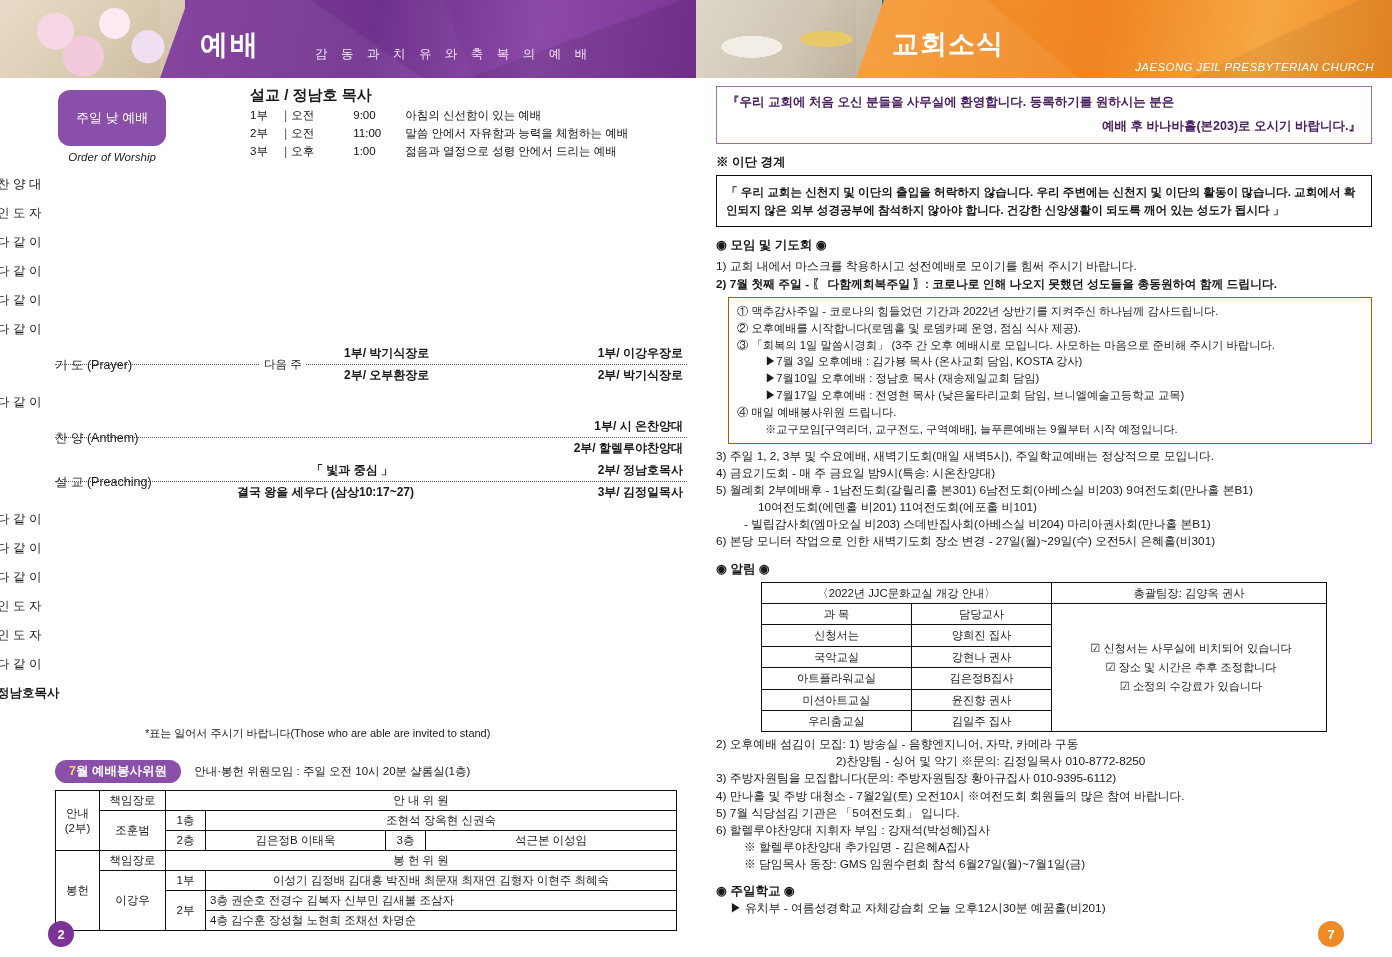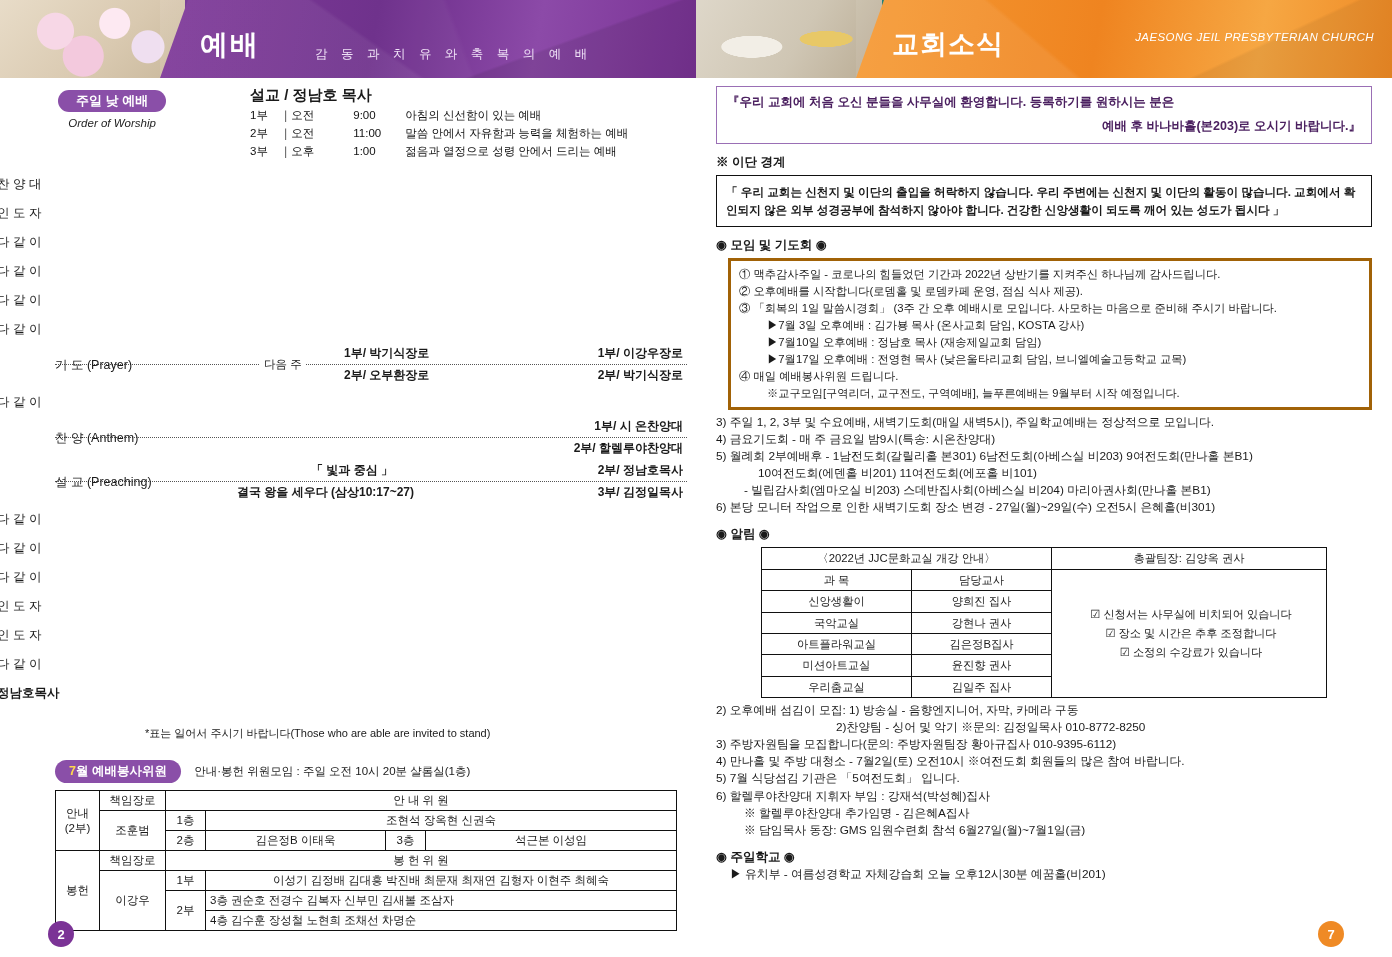--- a/index.html
+++ b/index.html
@@ -66,28 +66,28 @@
     position:absolute; left:160px; top:0; right:0; height:78px; opacity:.45;
     background:
       linear-gradient(40deg, rgba(255,255,255,.16) 0 35%, transparent 36%),
       linear-gradient(-25deg, rgba(0,0,0,.13) 0 28%, transparent 29%);
   }
   .hdr-right .title {
     position:absolute; left:196px; top:26px; color:#fff;
     font-size:27px; font-weight:bold; letter-spacing:1px;
   }
   .hdr-right .sub {
-    position:absolute; right:18px; top:31px; color:#fff;
+    position:absolute; right:18px; top:61px; color:#fff;
     font-size:11.5px; font-style:italic; letter-spacing:.4px;
   }
 
   
   .pill {
     display:inline-block; background:#8a4fa8; color:#fff;
-    border-radius:12px; padding:2px 18px; font-size:13px; font-weight:bold;
+    border-radius:12px; padding:19px 18px; font-size:13px; font-weight:normal;
   }
   .order-en { font-style:italic; font-size:11.5px; color:#222; }
 
   .sermon { position:absolute; left:250px; top:86px; }
   .sermon .ttl { font-size:15px; font-weight:bold; }
   .sermon .row { font-size:11.5px; margin-top:3px; color:#111; }
   .sermon .row span.n { display:inline-block; width:30px; }
   .sermon .row span.t { display:inline-block; width:62px; }
   .sermon .row span.h { display:inline-block; width:52px; }
 
@@ -146,21 +146,21 @@
     font-size:12.5px; background:#fff;
   }
   .welcome-box .l2 { text-align:right; margin-top:6px; }
   .sect { margin-top:9px; }
   .sect-title { font-weight:bold; font-size:12.5px; }
   .box-line { border:1px solid #111; padding:7px 9px; margin-top:4px; font-size:11.6px; line-height:1.55; font-weight:bold;}
   .ol { margin:4px 0 0 0; padding:0; list-style:none; }
   .indent1 { padding-left:14px; }
   .indent2 { padding-left:28px; }
   .indent3 { padding-left:42px; }
-  .sub-box { border:3px solid #a16207; padding:5px 8px; margin:4px 0 4px 12px; font-size:11.3px; line-height:1.5; }
+  .sub-box { border:1px solid #a16207; padding:5px 8px; margin:4px 0 4px 12px; font-size:11.3px; line-height:1.5; }
   .notice-tbl { margin:4px auto 4px; width:calc(100% - 90px); }
   .notice-tbl table { width:100%; font-size:11.3px; }
   .chk { font-size:11.2px; text-align:left; padding-left:8px !important; line-height:1.7; }
   .small { font-size:11.2px; }
   .bold { font-weight:bold; }
 </style>
 </head>
 <body>
 
 <div class="page">
@@ -368,20 +368,24 @@
         <div class="l2">예배 후 바나바홀(본203)로 오시기 바랍니다.』</div>
       </div>
 
       <div class="sect">
         <div class="sect-title">※ 이단 경계</div>
         <div class="box-line">「 우리 교회는 신천지 및 이단의 출입을 허락하지 않습니다. 우리 주변에는 신천지 및 이단의 활동이 많습니다. 교회에서 확인되지 않은 외부 성경공부에 참석하지 않아야 합니다. 건강한 신앙생활이 되도록 깨어 있는 성도가 됩시다 」</div>
       </div>
 
       <div class="sect">
         <div class="sect-title">◉ 모임 및 기도회 ◉</div>
+        <div class="ol">
+          <div>1)  교회 내에서 마스크를 착용하시고 성전예배로 모이기를 힘써 주시기 바랍니다.</div>
+          <div class="bold">2)  7월 첫째 주일 - 〖 다함께회복주일 〗: 코로나로 인해 나오지 못했던 성도들을 총동원하여 함께 드립니다.</div>
+        </div>
         <div class="sub-box">
           <div>①  맥추감사주일 - 코로나의 힘들었던 기간과 2022년 상반기를 지켜주신 하나님께 감사드립니다.</div>
           <div>②  오후예배를 시작합니다(로뎀홀 및 로뎀카페 운영, 점심 식사 제공).</div>
           <div>③  「회복의 1일 말씀시경회」 (3주 간 오후 예배시로 모입니다. 사모하는 마음으로 준비해 주시기 바랍니다.</div>
           <div class="indent2">▶7월 3일 오후예배 : 김가뵹 목사 (온사교회 담임, KOSTA 강사)</div>
           <div class="indent2">▶7월10일 오후예배 : 정남호 목사 (재송제일교회 담임)</div>
           <div class="indent2">▶7월17일 오후예배 : 전영현 목사 (낮은울타리교회 담임, 브니엘예술고등학교 교목)</div>
           <div>④  매일 예배봉사위원 드립니다.</div>
           <div class="indent2 small">※교구모임[구역리더, 교구전도, 구역예배], 늘푸른예배는 9월부터 시작 예정입니다.</div>
         </div>
@@ -408,21 +412,21 @@
             <tr>
               <td style="width:150px;">과    목</td>
               <td style="width:140px;">담당교사</td>
               <td rowspan="6" class="chk">
                 <div>☑  신청서는 사무실에 비치되어 있습니다</div>
                 <div>☑  장소 및 시간은 추후 조정합니다</div>
                 <div>☑  소정의 수강료가 있습니다</div>
               </td>
             </tr>
             <tr>
-                  <td>신앙생활이</td>
+                  <td>신청서는</td>
                   <td>양희진 집사</td>
                 </tr>
             <tr>
                   <td>국악교실</td>
                   <td>강현나 권사</td>
                 </tr>
             <tr>
                   <td>아트플라워교실</td>
                   <td>김은정B집사</td>
                 </tr>

